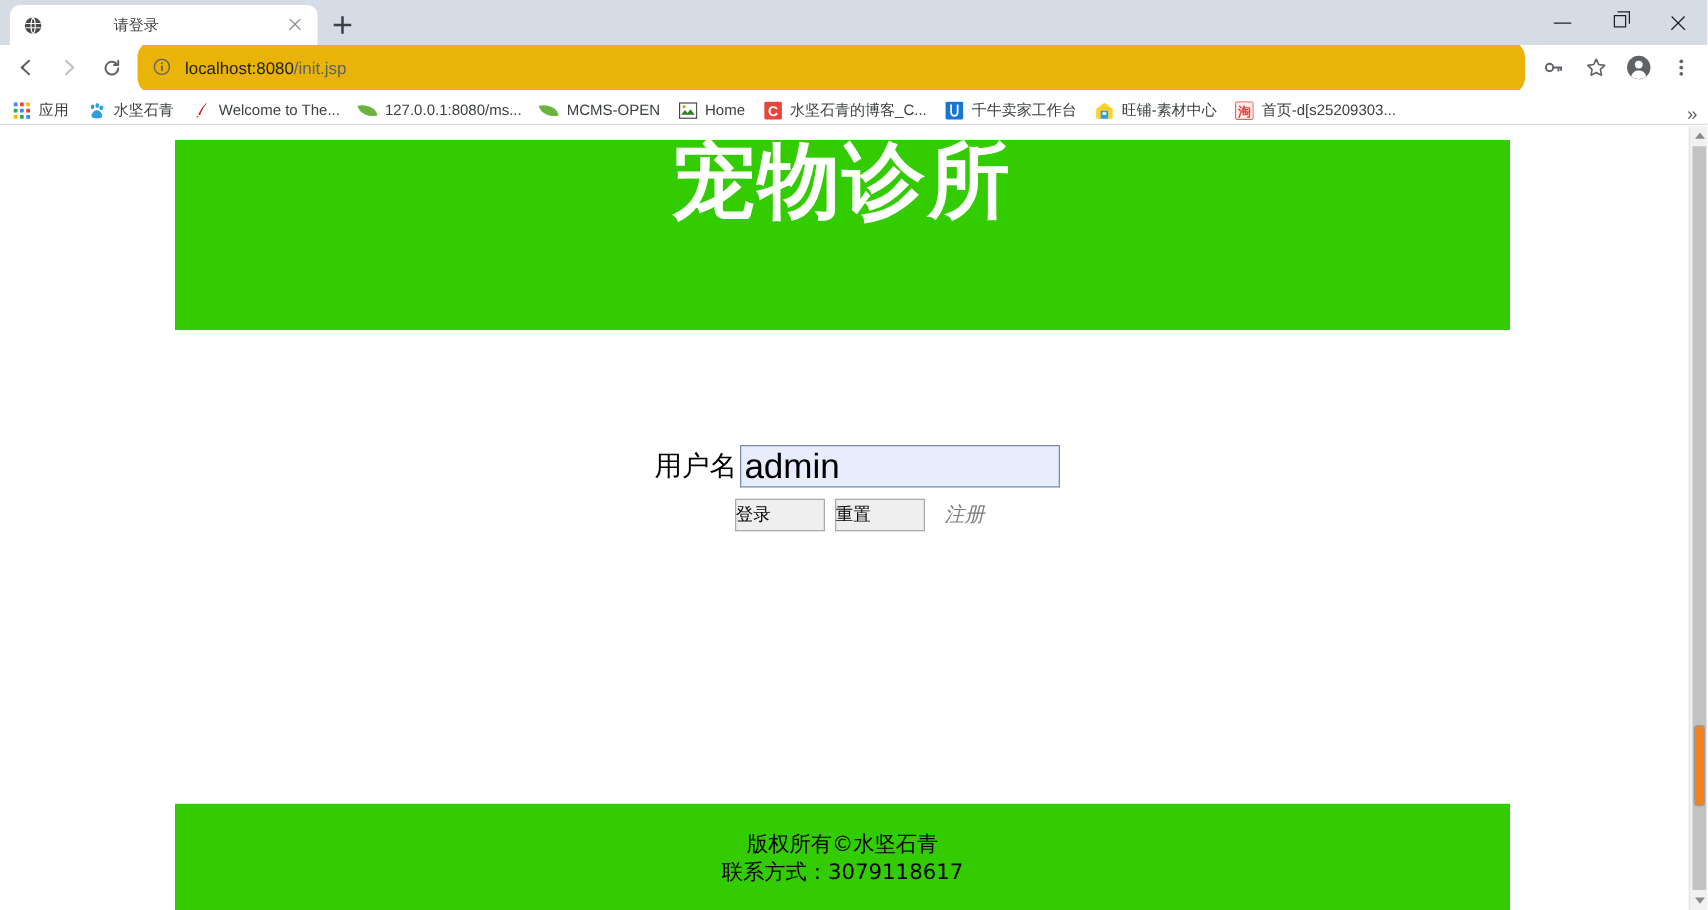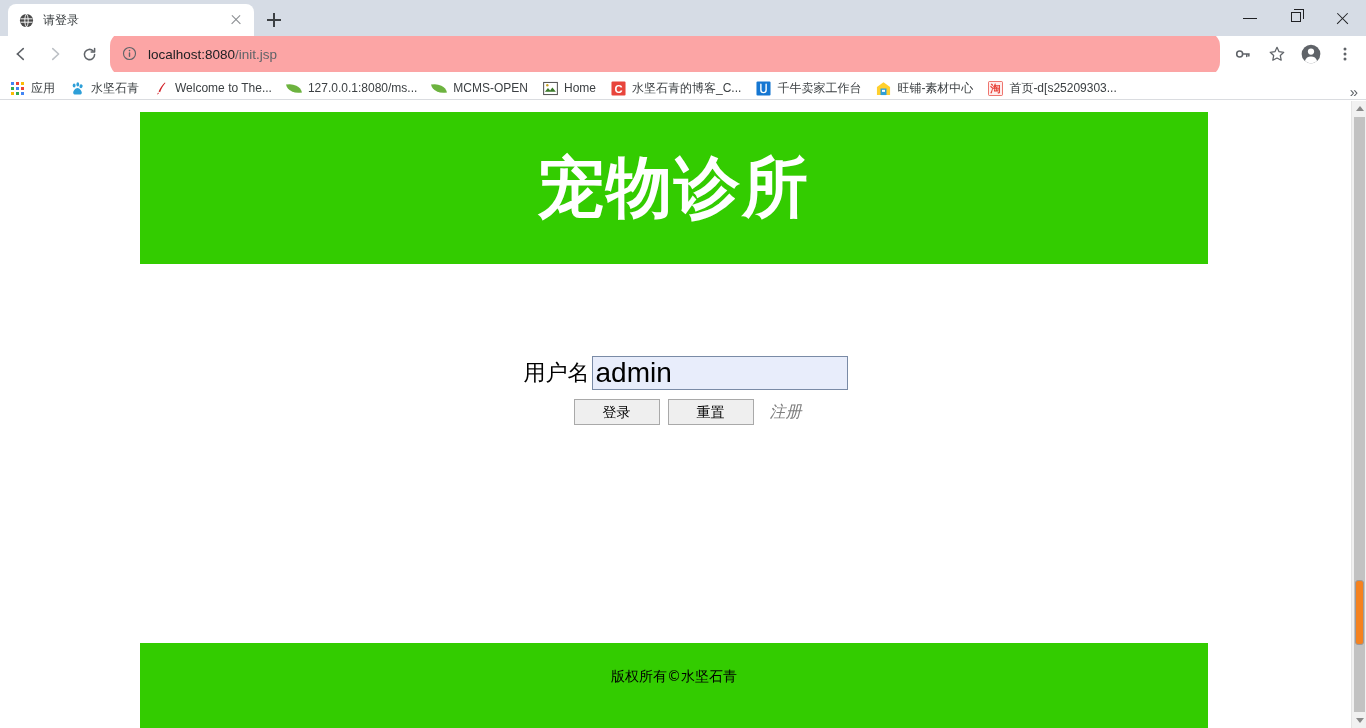--- a/index.html
+++ b/index.html
@@ -34,20 +34,21 @@
     margin-left: 8px;
     width: 246px;
     height: 32px;
     background: #ffffff;
     border-radius: 8px 8px 0 0;
     display: flex;
     align-items: center;
     padding: 0 10px;
     box-sizing: border-box;
     position: relative;
+    gap: 48px;
   }
   .tab-favicon {
     width: 16px;
     height: 16px;
     flex: 0 0 16px;
     margin-right: 9px;
     display: flex;
     align-items: center;
     justify-content: center;
   }
@@ -134,21 +135,21 @@
     padding: 0 4px;
   }
   .navbtn {
     width: 34px; height: 34px;
     display: flex; align-items: center; justify-content: center;
     border-radius: 50%;
   }
   .omnibox {
     flex: 1;
     height: 44px;
-    background: #fca5a5;
+    background: #eab308;
     border-radius: 14px;
     display: flex;
     align-items: center;
     margin: 0 6px 0 4px;
     padding: 0 12px;
     box-sizing: border-box;
     min-width: 0;
   }
   .omni-info {
     width: 16px; height: 16px;
@@ -234,21 +235,21 @@
   }
 
   .banner {
     position: absolute;
     left: 140px;
     top: 11px;
     width: 1068px;
     height: 152px;
     background: #33cc00;
     display: flex;
-    align-items: center;
+    align-items: flex-start;
     justify-content: center;
   }
   .banner-title {
     color: #ffffff;
     font-size: 66px;
     font-weight: bold;
     letter-spacing: 2px;
     line-height: 1;
     font-family: "DejaVu Sans", "Liberation Sans", sans-serif;
   }
@@ -292,32 +293,32 @@
     font-size: 16px;
     letter-spacing: 2px;
   }
   .btn-row {
     display: flex;
     align-items: center;
     margin-left: 24px;
     margin-top: 4px;
   }
   .btn {
-    width: 86px;
+    width: 72px;
     height: 26px;
     background: #efefef;
     border: 1px solid #a9a9a9;
     font-size: 14px;
     color: #000000;
     font-family: "DejaVu Sans", "Liberation Sans", sans-serif;
     margin-right: 8px;
     box-sizing: border-box;
     padding: 0;
     line-height: 24px;
-    text-align: center;
+    text-align: left;
   }
   .reg-link {
     font-size: 16px;
     font-style: italic;
     color: #808080;
     margin-left: 8px;
     font-family: "DejaVu Sans", "Liberation Sans", sans-serif;
     text-decoration: none;
   }
 
@@ -326,21 +327,21 @@
     left: 140px;
     top: 542px;
     width: 1068px;
     height: 85px;
     background: #33cc00;
     text-align: center;
     padding-top: 22px;
     box-sizing: border-box;
   }
   .footer-line {
-    font-size: 14px;
+    font-size: 17px;
     color: #000000;
     line-height: 22px;
     font-family: "DejaVu Sans", "Liberation Sans", sans-serif;
   }
 
   
   .scrollbar {
     position: absolute;
     right: 0;
     top: 101px;
@@ -592,20 +593,21 @@
         </div>
         <div class="btn-row">
           <button class="btn">登录</button>
           <button class="btn">重置</button>
           <a class="reg-link" href="#">注册</a>
         </div>
       </div>
 
       <div class="footer">
         <div class="footer-line">版权所有©水坚石青</div>
+        <div class="footer-line">联系方式：3079118617</div>
       </div>
 
     </div>
   </div>
 
   <div class="scrollbar">
     <div class="sb-arrow sb-up">
         <span></span>
       </div>
     <div class="sb-track">

